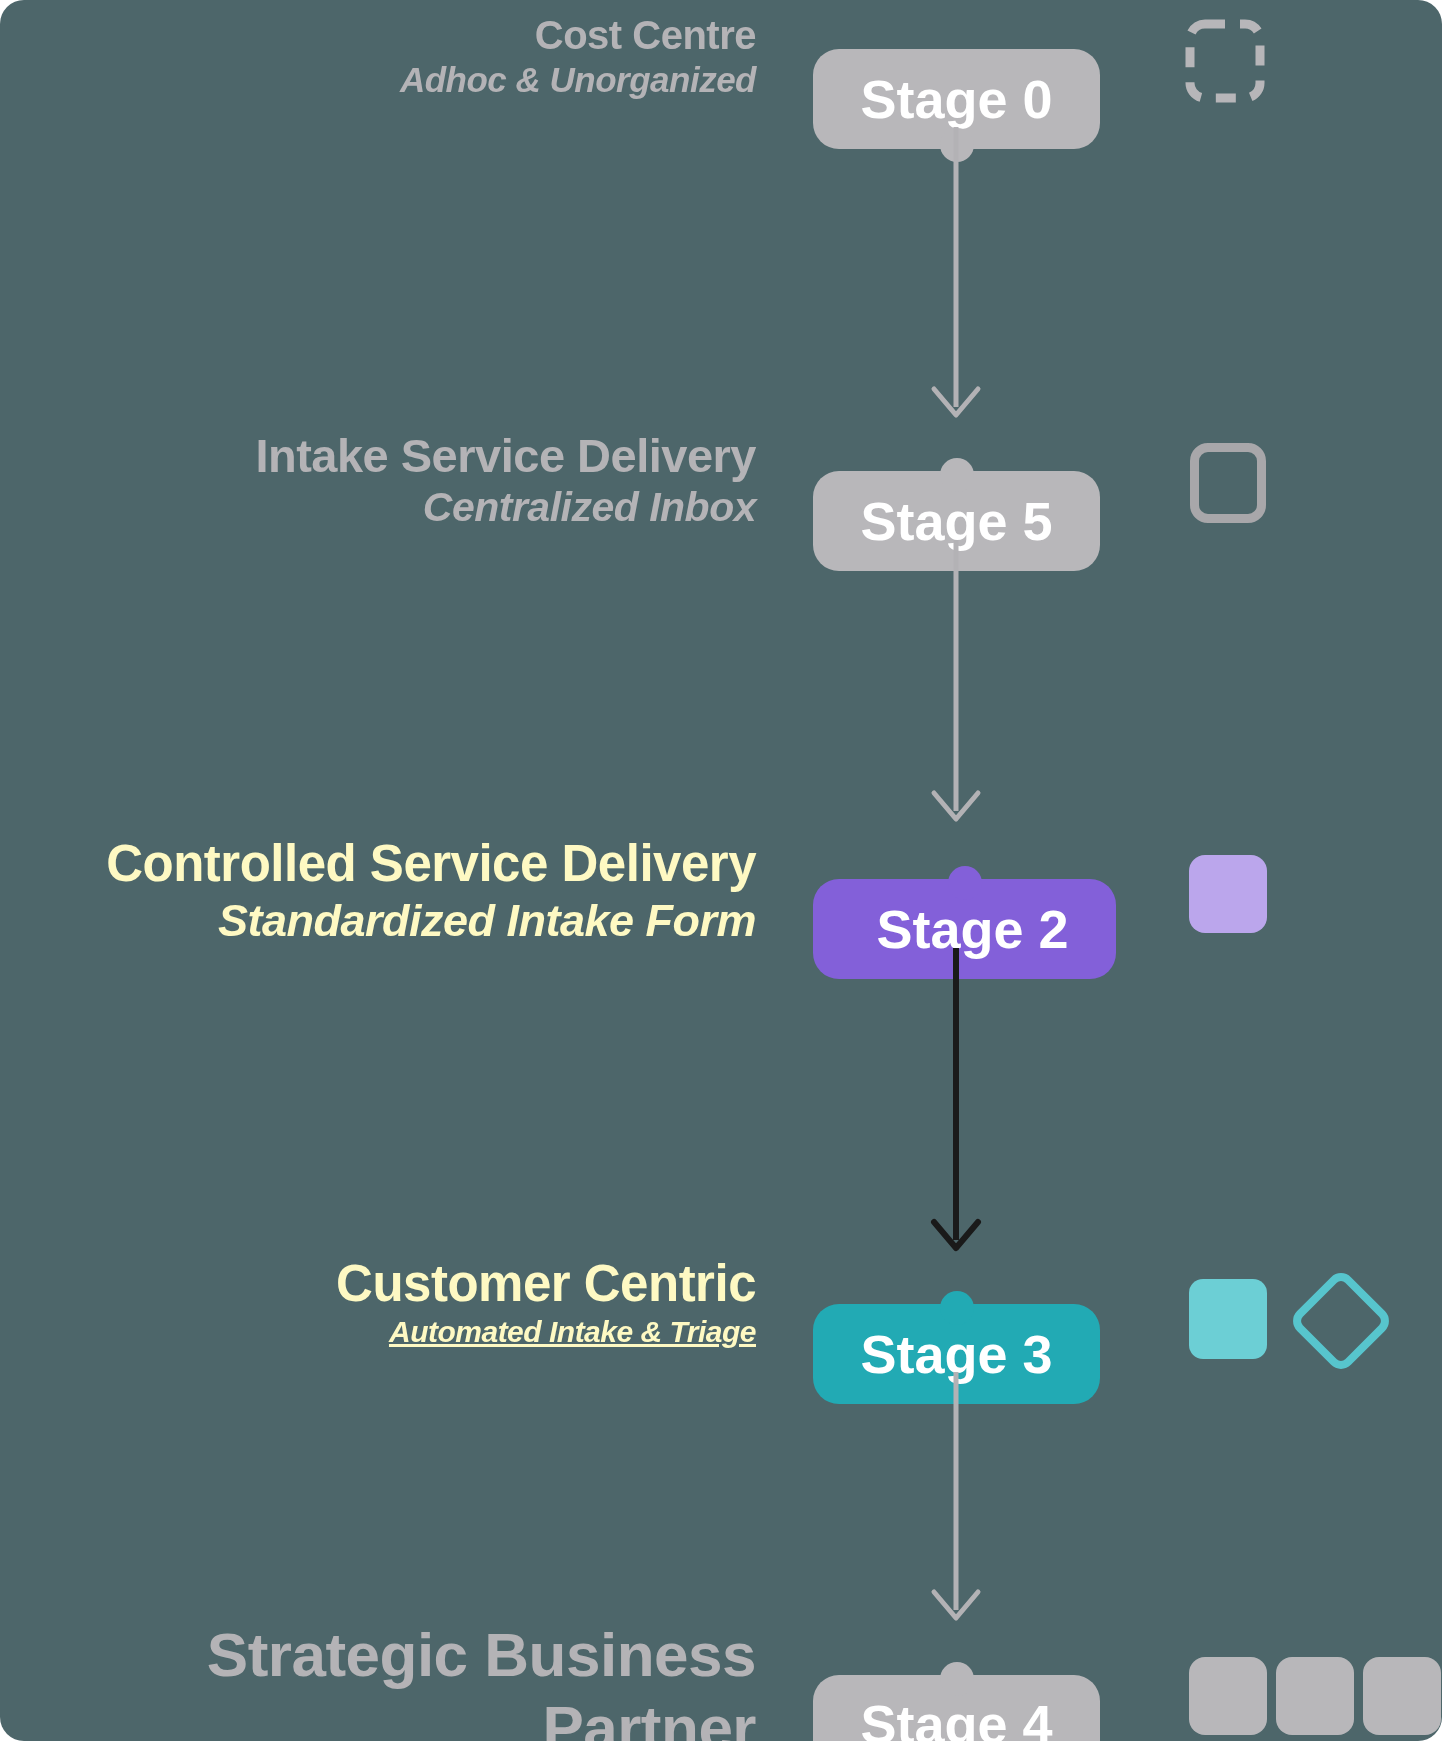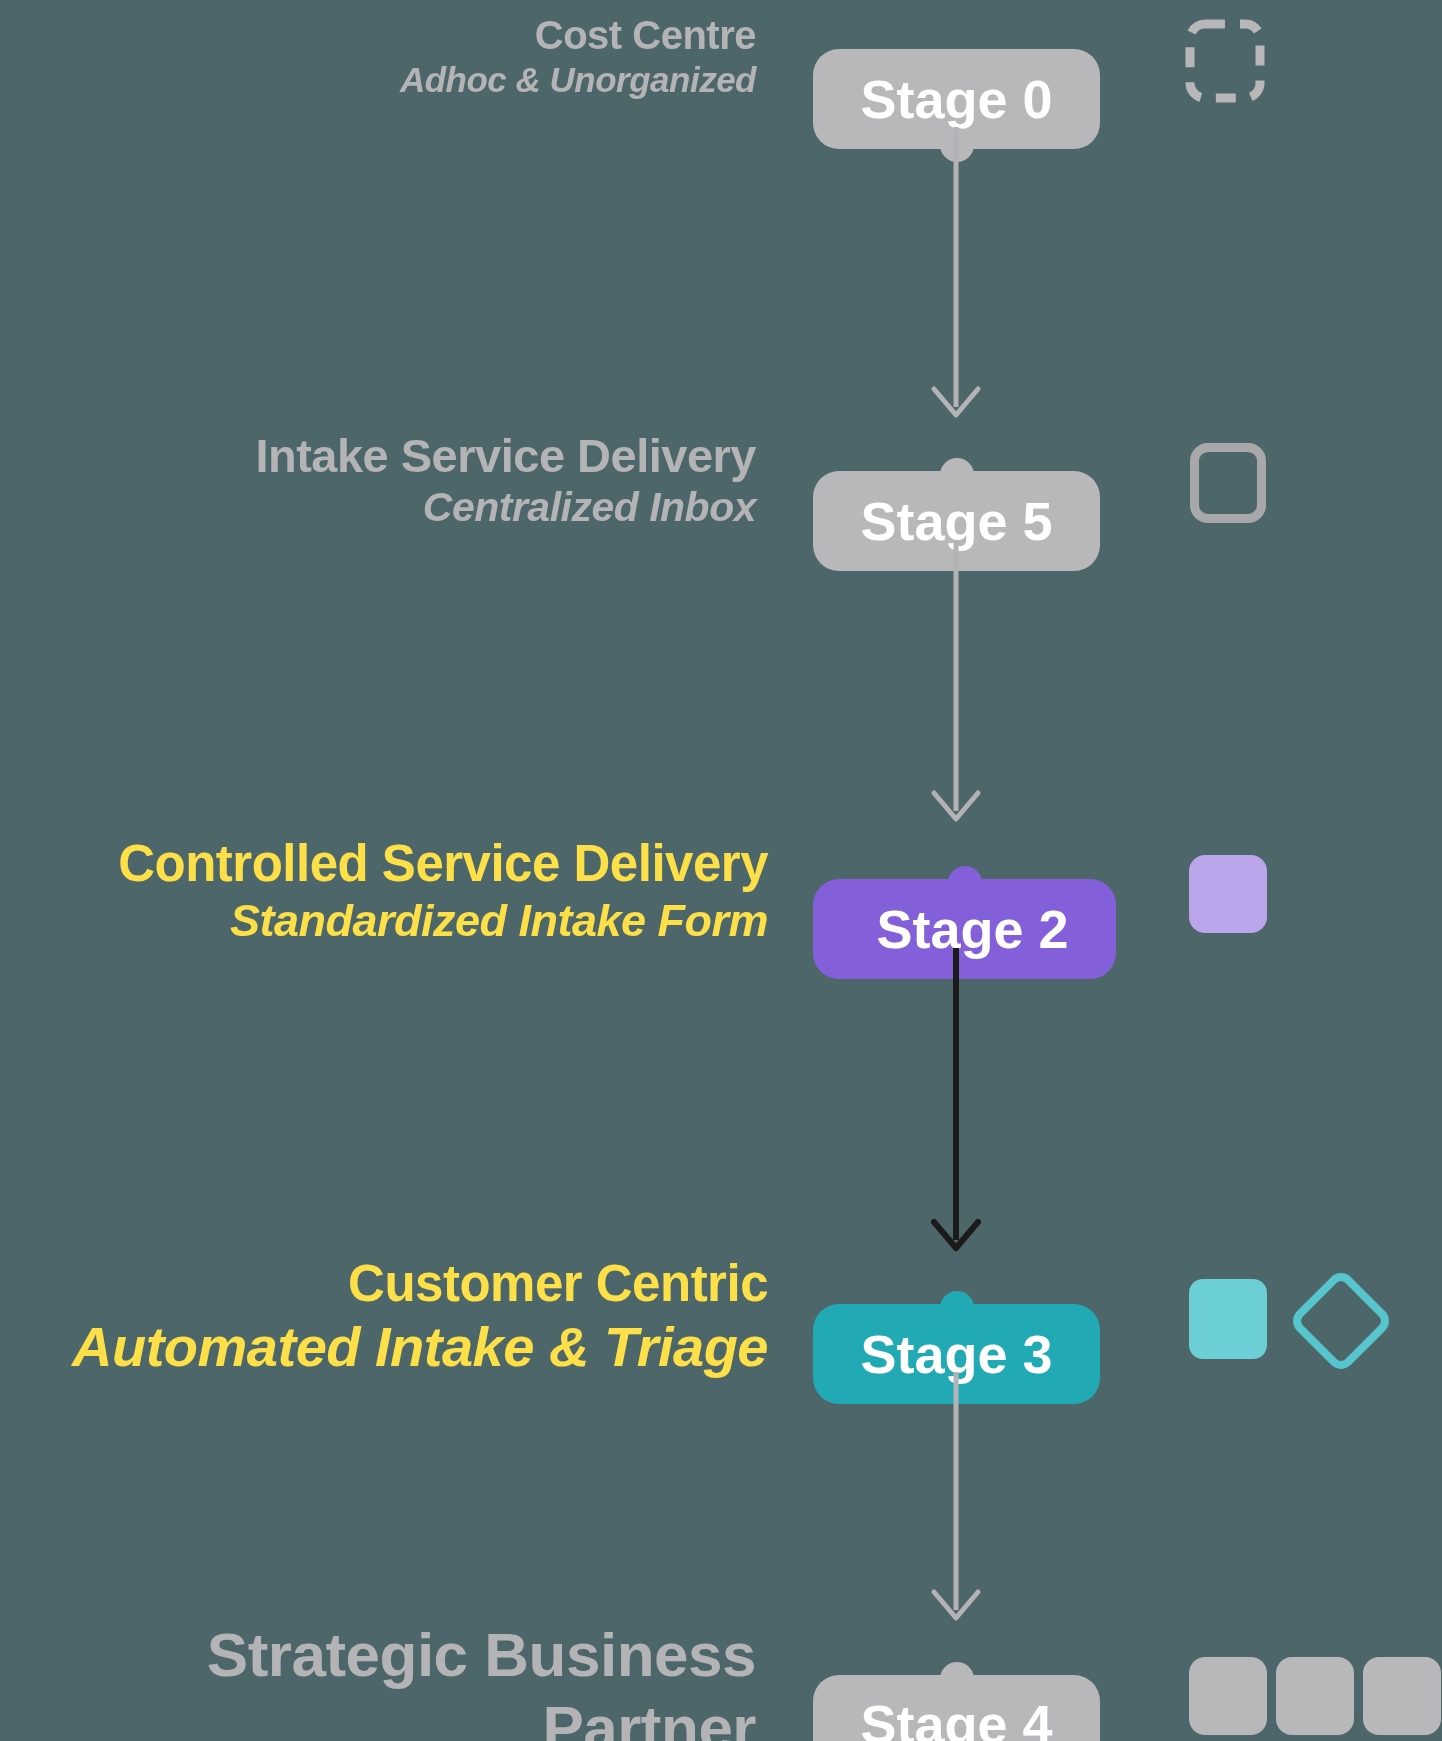--- a/index.html
+++ b/index.html
@@ -3,38 +3,39 @@
 <meta charset="utf-8">
 <style>
   html,body{margin:0;padding:0;}
   body{font-family:"Liberation Sans", sans-serif;}
   .canvas{
     position:relative;
     width:1442px;
     height:1741px;
     background:#4d666a;
     overflow:hidden;
+    border-radius:24px;
   }
   
   .label{
     position:absolute;
     left:0;
     width:756px;
     text-align:right;
     letter-spacing:-0.5px;
     line-height:1.18;
   }
   .label .title{font-weight:700;}
   .label .subtitle{font-style:italic;font-weight:600;}
   .label-gray{color:#b4b3b6;}
-  .label-dark{color:#fde047;padding-left:12px;}
+  .label-dark{color:#fef9c3;}
   .lbl0{top:12px;}  .lbl0 .title{font-size:40px;} .lbl0 .subtitle{font-size:35px;font-style:italic;}
   .lbl1{top:428px;} .lbl1 .title{font-size:47px;} .lbl1 .subtitle{font-size:41px;}
   .lbl2{top:834px;} .lbl2 .title{font-size:51px;} .lbl2 .subtitle{font-size:45px;}
-  .lbl3{top:1254px;}.lbl3 .title{font-size:51px;} .lbl3 .subtitle{font-size:56px;}
+  .lbl3{top:1254px;}.lbl3 .title{font-size:51px;} .lbl3 .subtitle{font-size:30px;text-decoration:underline;}
   .lbl4{top:1618px;}.lbl4 .title{font-size:62px;}
   
   .pill{
     position:absolute;
     left:813px;
     width:287px;
     height:100px;
     border-radius:26px;
     display:flex;
     align-items:center;

